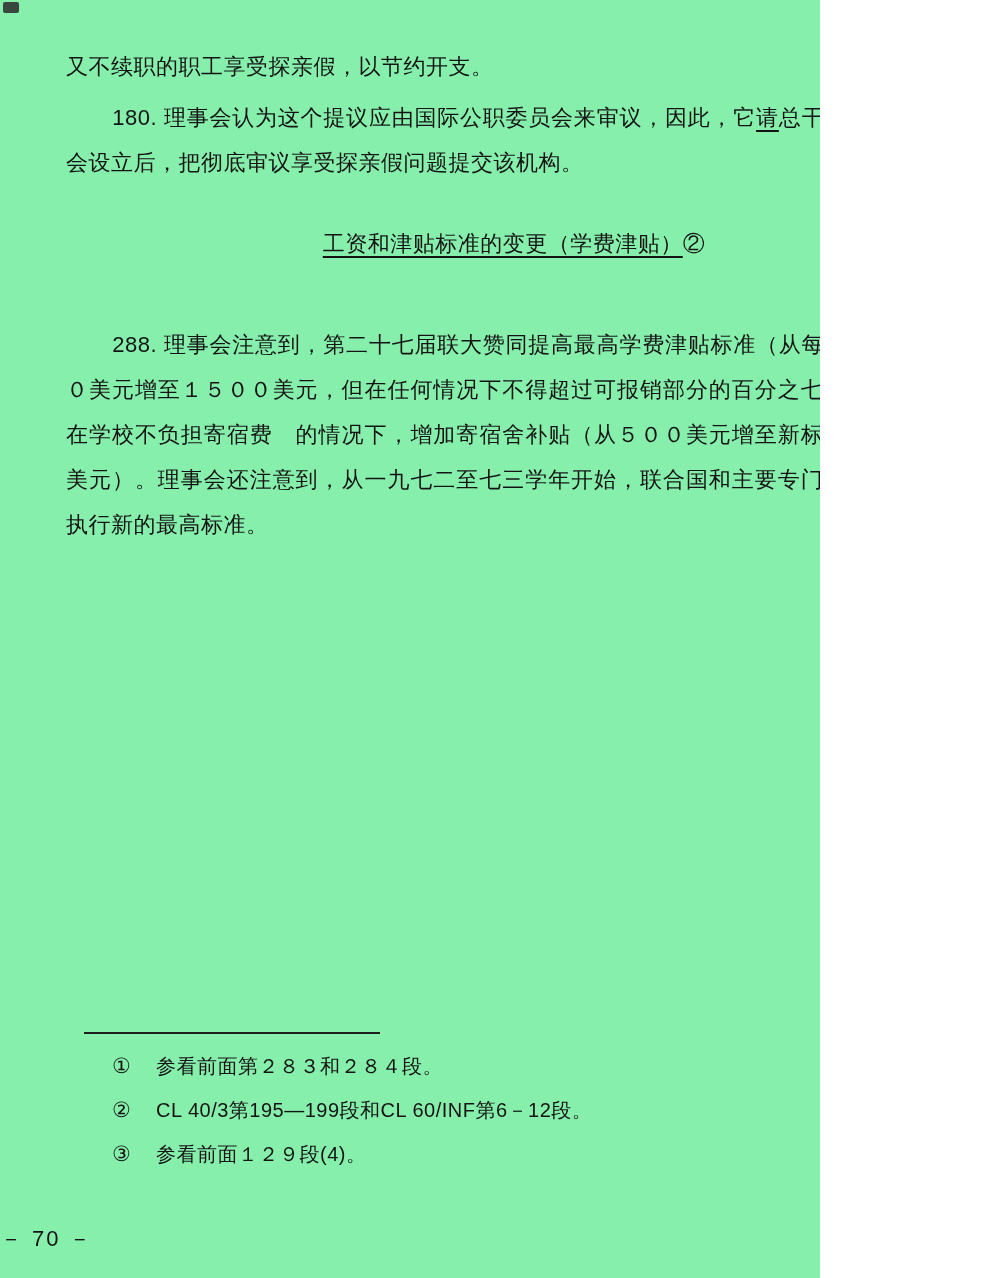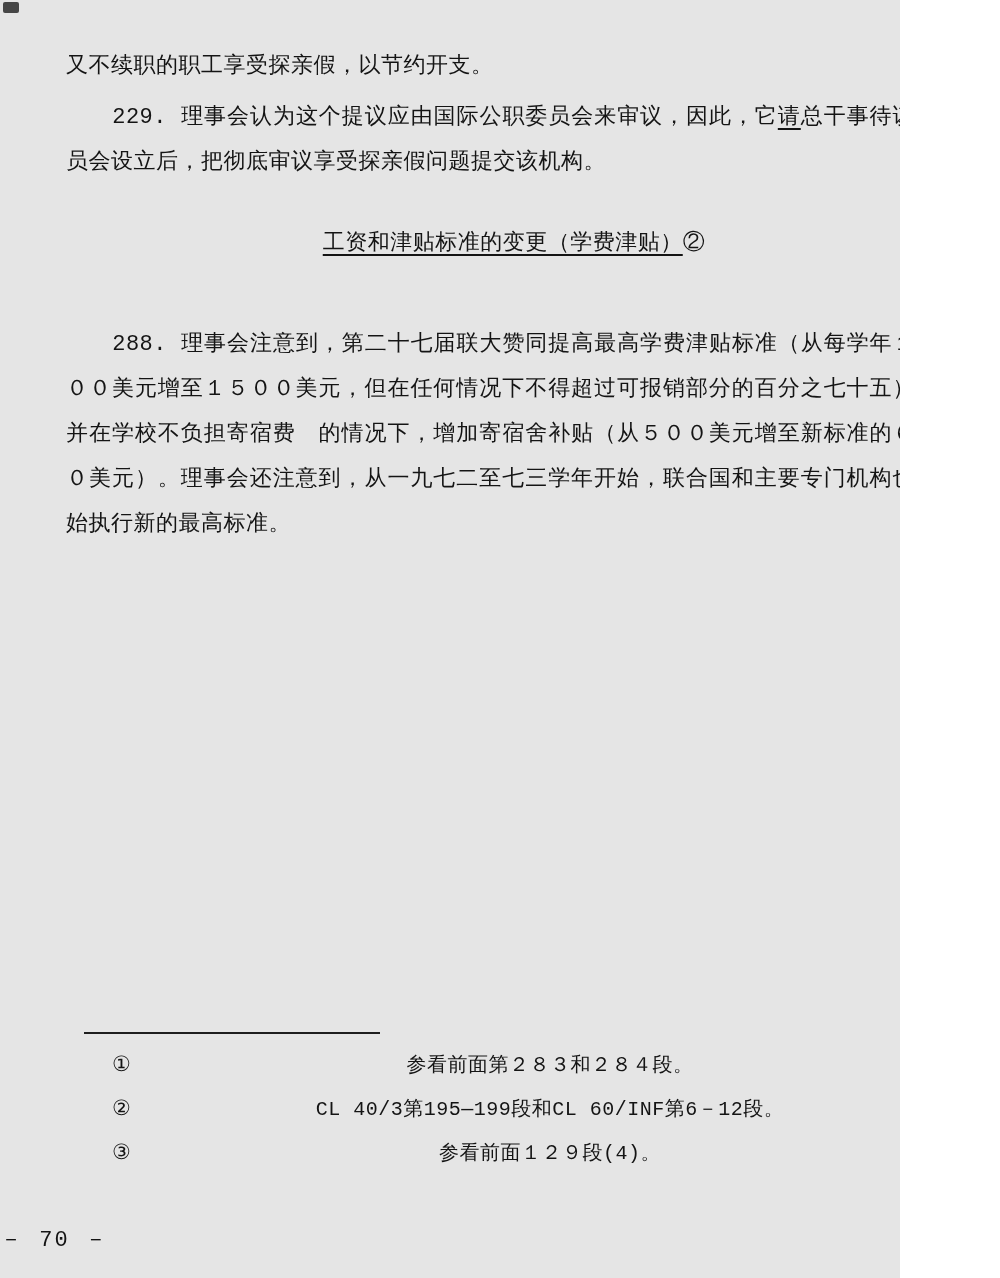--- a/index.html
+++ b/index.html
@@ -3,24 +3,24 @@
 <meta charset="utf-8">
 <style>
   * { box-sizing: border-box; }
   html, body {
     margin: 0;
     padding: 0;
     background: #ffffff;
   }
   .page {
     position: relative;
-    width: 900px;
+    width: 820px;
     height: 1278px;
-    background: #e5e5e5;
-    font-family: Liberation Mono, monospace;
+    background: #86efac;
+    font-family: Liberation Sans, sans-serif;
     color: #141414;
     overflow: hidden;
   }
   
   .scan-mark {
     position: absolute;
     left: 3px;
     top: 2px;
     width: 16px;
     height: 11px;
@@ -77,42 +77,41 @@
   }
   .fn-marker {
     flex: 0 0 auto;
     width: 30px;
     margin-left: 28px;
     font-size: 21px;
   }
   .fn-text {
     flex: 1 1 auto;
     padding-left: 14px;
-    text-align: center;
   }
   .page-number {
     position: absolute;
     left: 0;
     top: 1224px;
     width: 100%;
     text-align: left;
     font-size: 22px;
     letter-spacing: 2px;
     color: #141414;
   }
 </style>
 </head>
 <body>
 
 <div class="page" data-name="document-page">
   <div class="scan-mark" data-name="scan-artifact"></div>
 
   <div class="content" id="paragraphs-container" data-name="document-body">
       <p class="para" data-name="para-continuation"><span data-name="text-segment">又不续职的职工享受探亲假，以节约开支。</span></p>
-      <p class="para indent" data-name="para-286"><span data-name="text-segment">229.  理事会认为这个提议应由国际公职委员会来审议，因此，它</span><u class="emph" data-name="emphasized-text">请</u><span data-name="text-segment">总干事待该委员会设立后，把彻底审议享受探亲假问题提交该机构。</span></p>
+      <p class="para indent" data-name="para-286"><span data-name="text-segment">180.  理事会认为这个提议应由国际公职委员会来审议，因此，它</span><u class="emph" data-name="emphasized-text">请</u><span data-name="text-segment">总干事待该委员会设立后，把彻底审议享受探亲假问题提交该机构。</span></p>
       <p class="para" data-name="section-heading"><u class="emph" data-name="emphasized-text">工资和津贴标准的变更（学费津贴）</u><span data-name="text-segment">②</span></p>
       <p class="para indent" data-name="para-288"><span data-name="text-segment">288.  理事会注意到，第二十七届联大赞同提高最高学费津贴标准（从每学年１０００美元增至１５００美元，但在任何情况下不得超过可报销部分的百分之七十五），并在学校不负担寄宿费　的情况下，增加寄宿舍补贴（从５００美元增至新标准的６５０美元）。理事会还注意到，从一九七二至七三学年开始，联合国和主要专门机构也开始执行新的最高标准。</span></p>
     </div>
 
   <div class="footnotes" data-name="footnotes-section">
     <hr class="footnote-rule" data-name="footnote-divider">
     <div id="footnote-list" data-name="footnote-list">
         <div class="footnote" data-name="footnote-item">
           <span class="fn-marker" data-name="footnote-marker">①</span>
           <span class="fn-text" data-name="footnote-text">参看前面第２８３和２８４段。</span>

